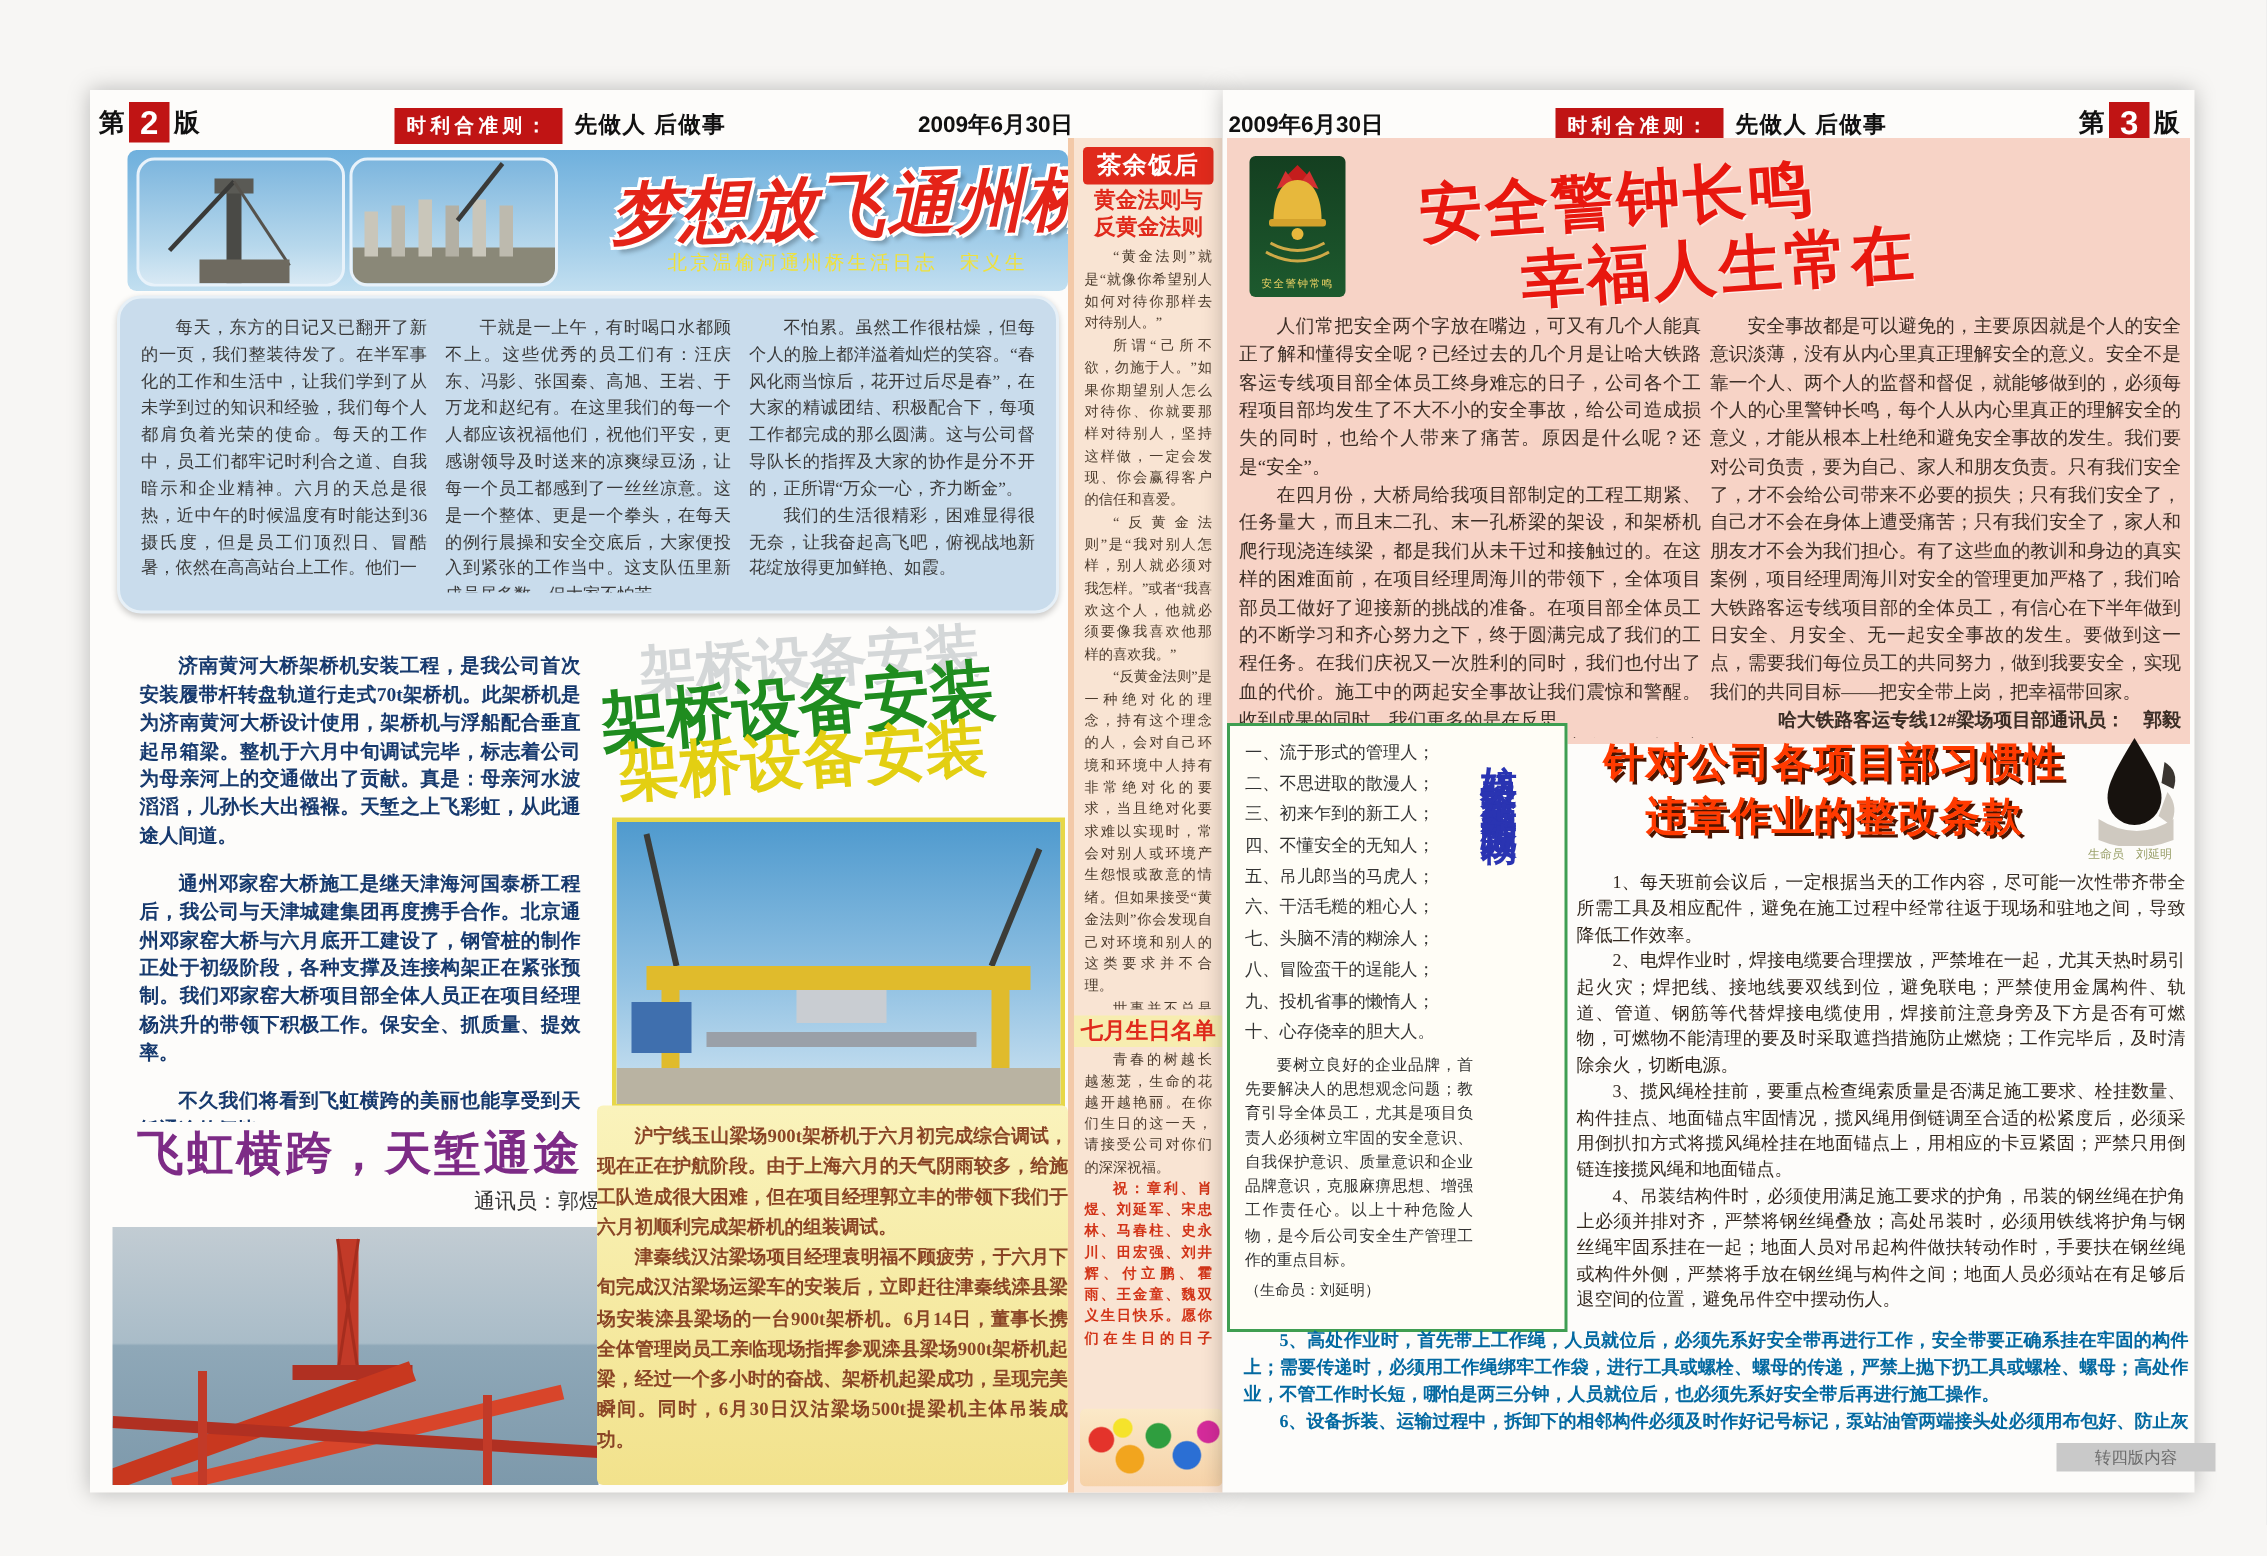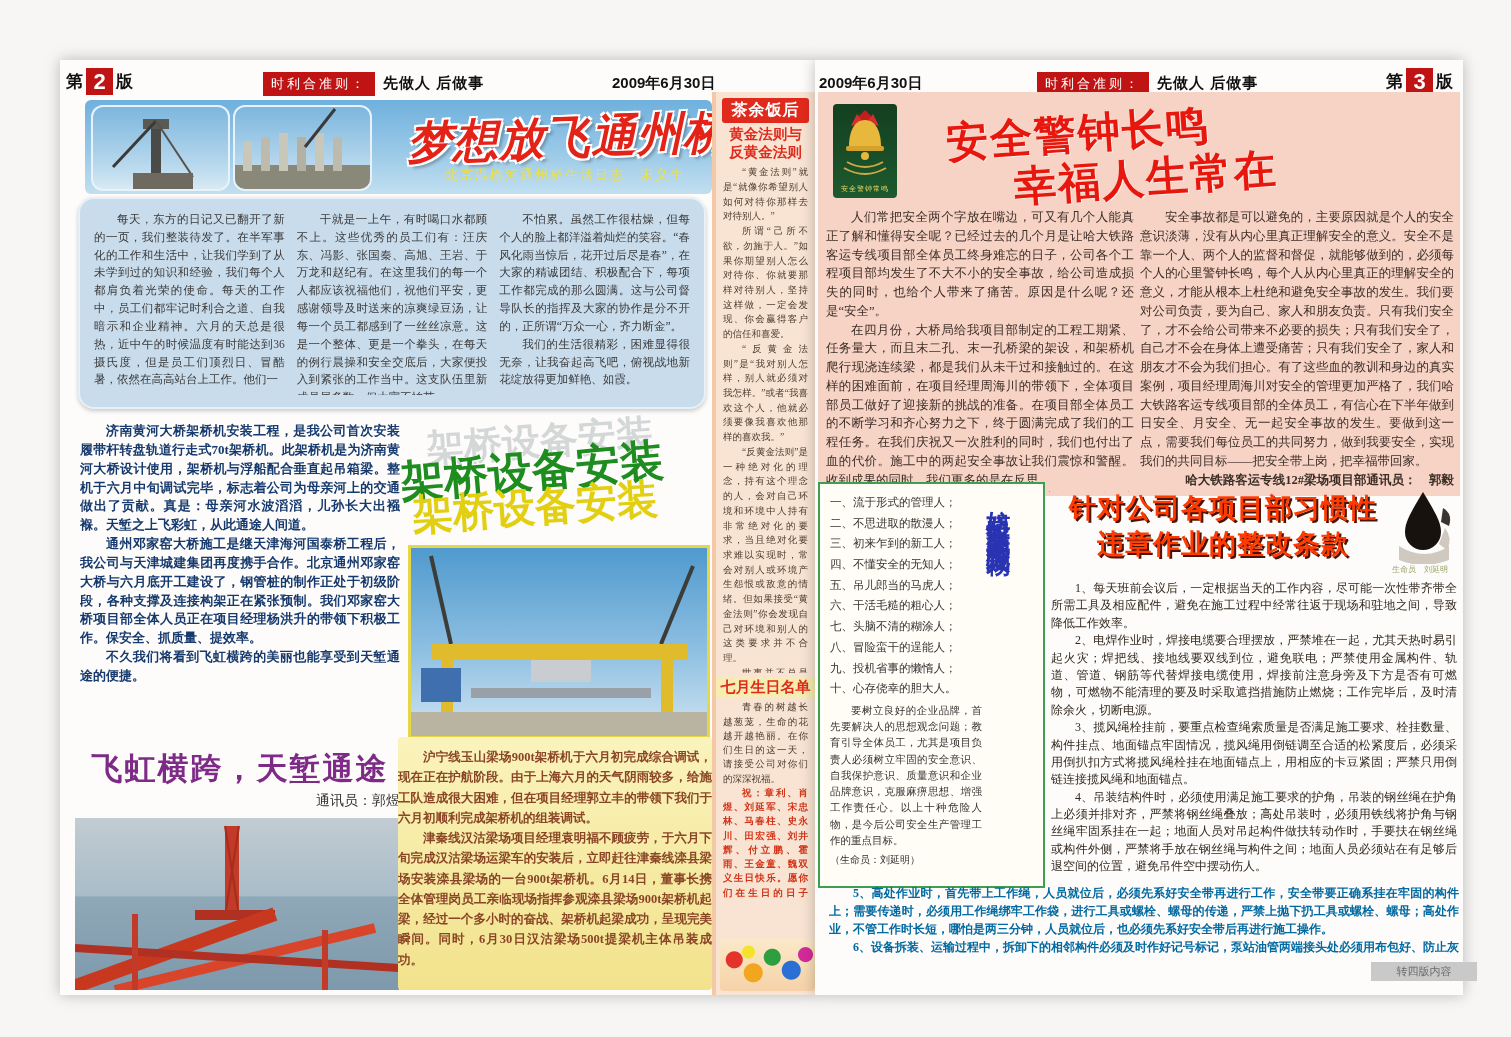--- a/index.html
+++ b/index.html
@@ -5,21 +5,21 @@
   html,body{margin:0;padding:0;background:#e9e9e9;}
   .canvas{position:relative;width:1511px;height:1037px;background:#f7f6f4;overflow:hidden;
           font-family:"Liberation Serif","DejaVu Serif",serif;color:#222;}
   .page{position:absolute;background:#fdfcfa;box-shadow:0 0 14px rgba(0,0,0,.25);}
   .abs{position:absolute;}
   
   .hdr-row{position:absolute;top:6px;left:0;right:0;height:32px;font-family:"Liberation Sans","DejaVu Sans",sans-serif;}
   .pn-wrap{font-size:17px;font-weight:bold;color:#111;display:flex;align-items:center;gap:3px;}
   .pn-box{display:inline-block;background:#c01414;color:#fff;font-size:22px;font-weight:bold;
           width:27px;height:27px;line-height:27px;text-align:center;}
-  .slogan-box{display:inline-block;background:#c01414;color:#fff;font-size:13px;font-weight:normal;
+  .slogan-box{display:inline-block;background:#c01414;color:#fff;font-size:13px;font-weight:bold;
           letter-spacing:3px;padding:3px 8px;}
   .slogan-text{font-size:15px;font-weight:bold;color:#111;margin-left:8px;letter-spacing:1px;}
   .hdr-date{font-size:15px;font-weight:bold;color:#111;}
   
   .banner{left:25px;top:40px;width:627px;height:94px;border-radius:6px;
           background:linear-gradient(180deg,#6fb0dd 0%,#9ecbe8 60%,#c2dff0 100%);overflow:hidden;}
   .banner-photo{position:absolute;top:5px;width:135px;height:82px;border-radius:12px;border:2px solid #e8f2fa;
           background:linear-gradient(180deg,#7db6de 0%,#b7d8ec 70%,#d8e9f4 100%);overflow:hidden;}
   .banner-title{position:absolute;left:322px;top:8px;width:310px;font-family:"Liberation Sans",sans-serif;
           font-size:45px;font-weight:bold;font-style:italic;color:#e42318;transform:rotate(-2deg);
@@ -27,21 +27,21 @@
           white-space:nowrap;letter-spacing:1px;}
   .banner-sub{position:absolute;left:360px;top:66px;font-size:13px;color:#efe13c;letter-spacing:2px;
           font-family:"Liberation Sans",sans-serif;}
   .lead-box{left:18px;top:137px;width:628px;height:212px;background:#c9dcec;border:2px solid #e7f0f7;
           border-radius:16px;box-shadow:0 2px 4px rgba(0,0,0,.2);display:flex;gap:12px;padding:12px 14px;
           box-sizing:border-box;overflow:hidden;}
   .lead-col{flex:1;font-size:11.5px;line-height:1.55;color:#3a3a3a;text-align:justify;overflow:hidden;}
   .lead-col p{margin:0;text-indent:2em;}
   .navy-article{left:20px;top:362px;width:320px;height:326px;font-size:13px;line-height:1.45;
           color:#173a6e;font-weight:bold;text-align:justify;overflow:hidden;}
-  .navy-article p{margin:0;text-indent:2em;}
+  .navy-article p{margin:13px;text-indent:2em;}
   .purple-head{left:12px;top:688px;width:336px;text-align:center;font-family:"Liberation Sans",sans-serif;
           font-size:31px;font-weight:bold;color:#7d2b86;letter-spacing:2px;white-space:nowrap;}
   .byline-r{left:20px;top:732px;width:320px;text-align:right;font-size:14px;color:#333;}
   .photo-bridge{left:15px;top:758px;width:324px;height:172px;overflow:hidden;
           background:linear-gradient(180deg,#c2ccd3 0%,#a9bcc8 45%,#8fa8b8 46%,#7d99ab 100%);}
   .green-title-wrap{left:338px;top:356px;width:314px;height:122px;overflow:visible;}
   .gt{position:absolute;font-family:"Liberation Sans",sans-serif;font-weight:bold;white-space:nowrap;}
   .gt-ghost{left:28px;top:0;font-size:38px;color:rgba(120,130,140,.30);transform:rotate(-4deg);}
   .gt-green{left:2px;top:26px;font-size:44px;color:#1f8c1f;transform:rotate(-5deg);text-shadow:1px 1px 0 #fff;}
   .gt-yellow{left:14px;top:64px;font-size:41px;color:#e3cf12;transform:rotate(-4deg);}

